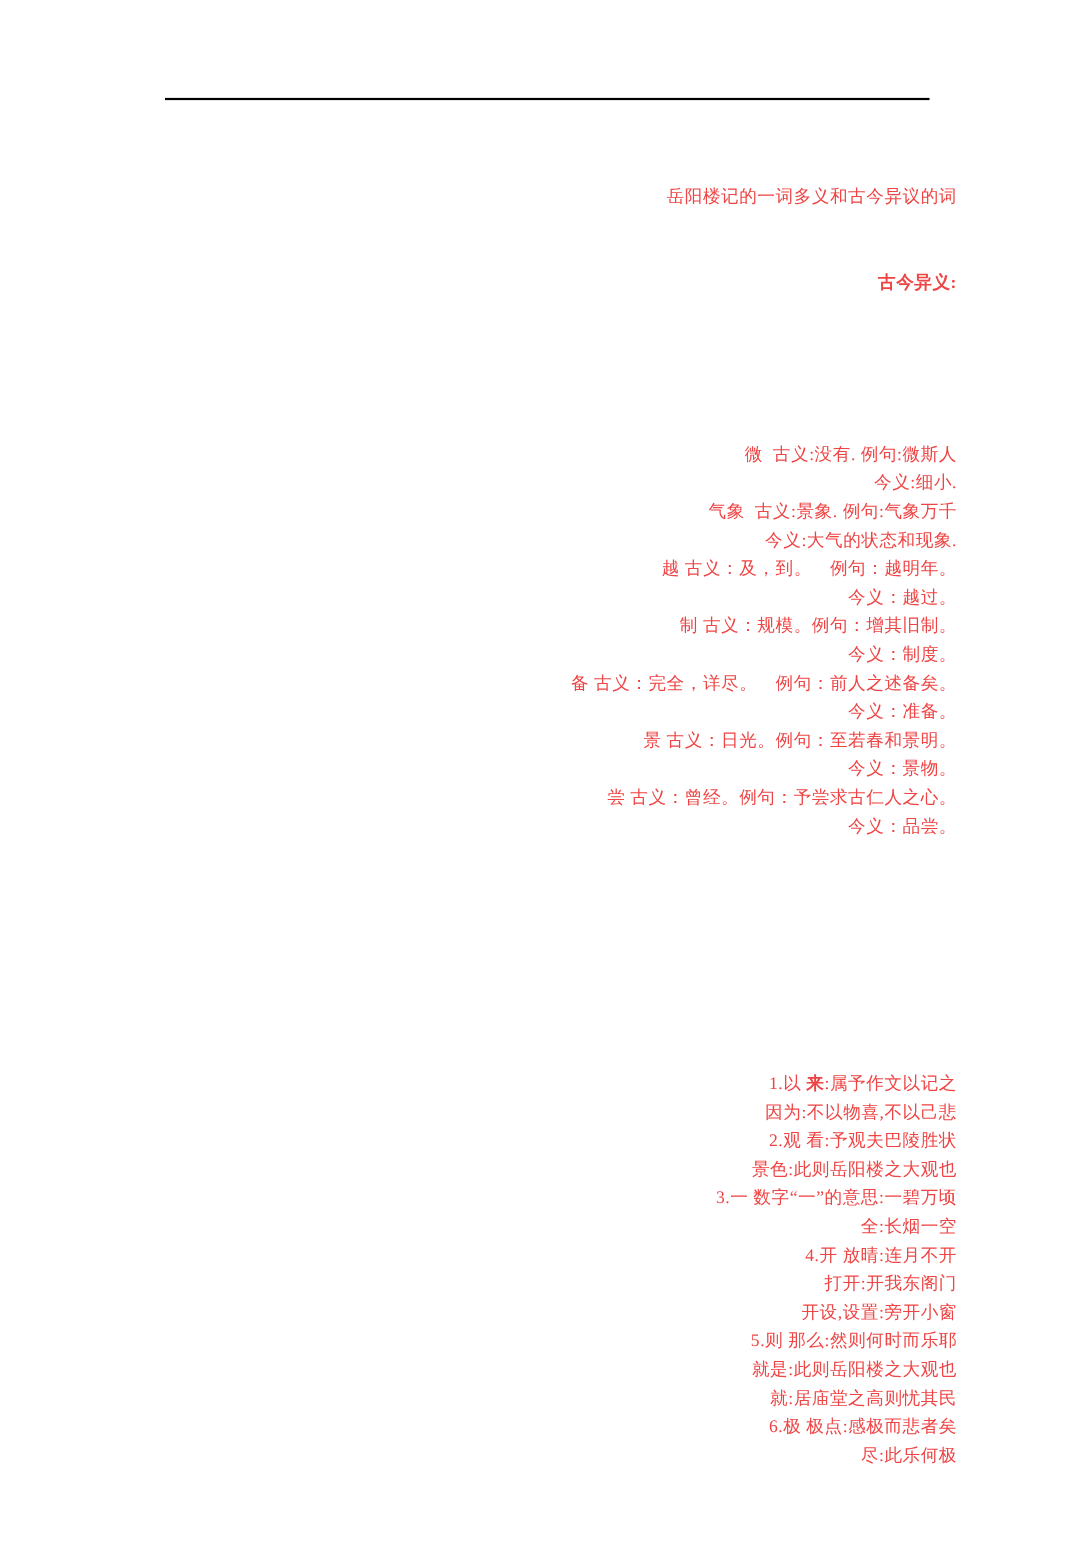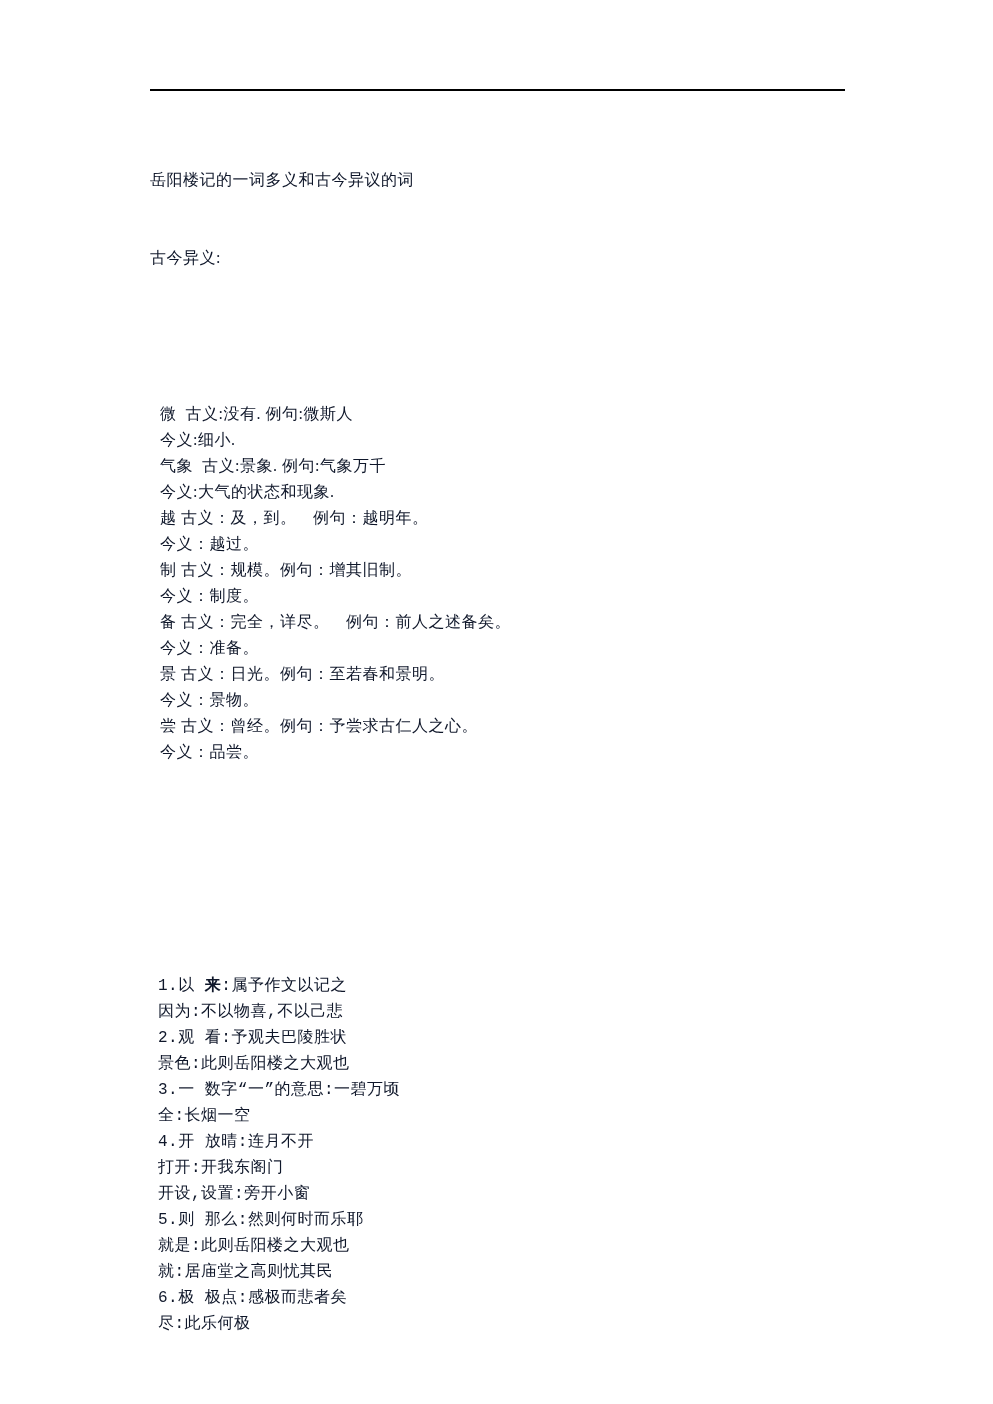--- a/index.html
+++ b/index.html
@@ -1,45 +1,46 @@
 <!DOCTYPE html>
 <html><head>
 <meta charset="utf-8">
 <style>
   html, body { margin: 0; padding: 0; background: #ffffff; }
   .page {
     position: relative;
     width: 993px;
     height: 1404px;
     background: #ffffff;
-    color: #0f172a;
+    color: #ef4444;
     font-family: "Liberation Serif", serif;
     overflow: hidden;
+    text-align: right;
   }
   .rule {
     position: absolute;
     left: 150px;
     top: 89px;
     width: 695px;
     height: 2px;
     background: #000000;
   }
   .content {
     position: absolute;
     left: 150px;
     top: 115px;
     width: 720px;
     font-size: 16px;
     line-height: 26px;
     letter-spacing: 0.5px;
     white-space: pre-wrap;
   }
-  .heading { font-weight: normal; }
+  .heading { font-weight: bold; }
   .section .line { padding-left: 10px; }
-  .section.sec2 .line { padding-left: 8px; font-family: Liberation Mono, monospace; }
+  .section.sec2 .line { padding-left: 8px; }
   .spacer { height: 26px; }
   b { font-weight: bold; }
 </style>
 </head>
 <body>
 
 <div class="page">
   <div class="rule"></div>
   <div class="content">
     <div class="title-line">岳阳楼记的一词多义和古今异议的词</div>

